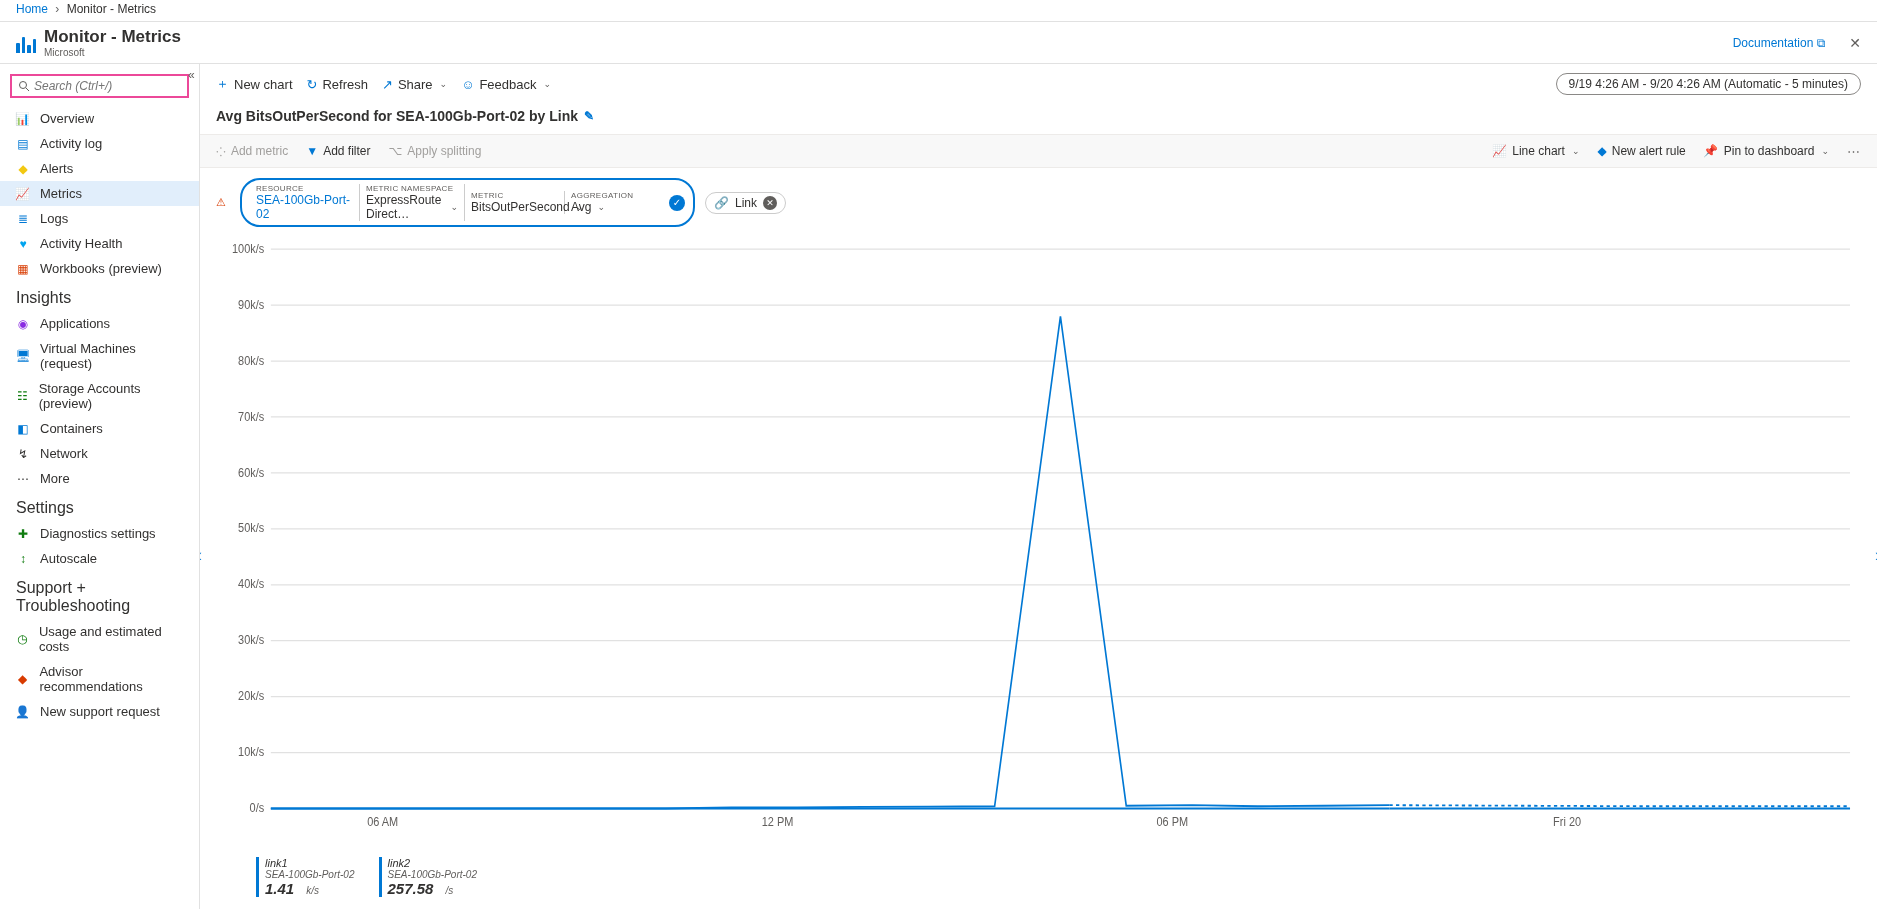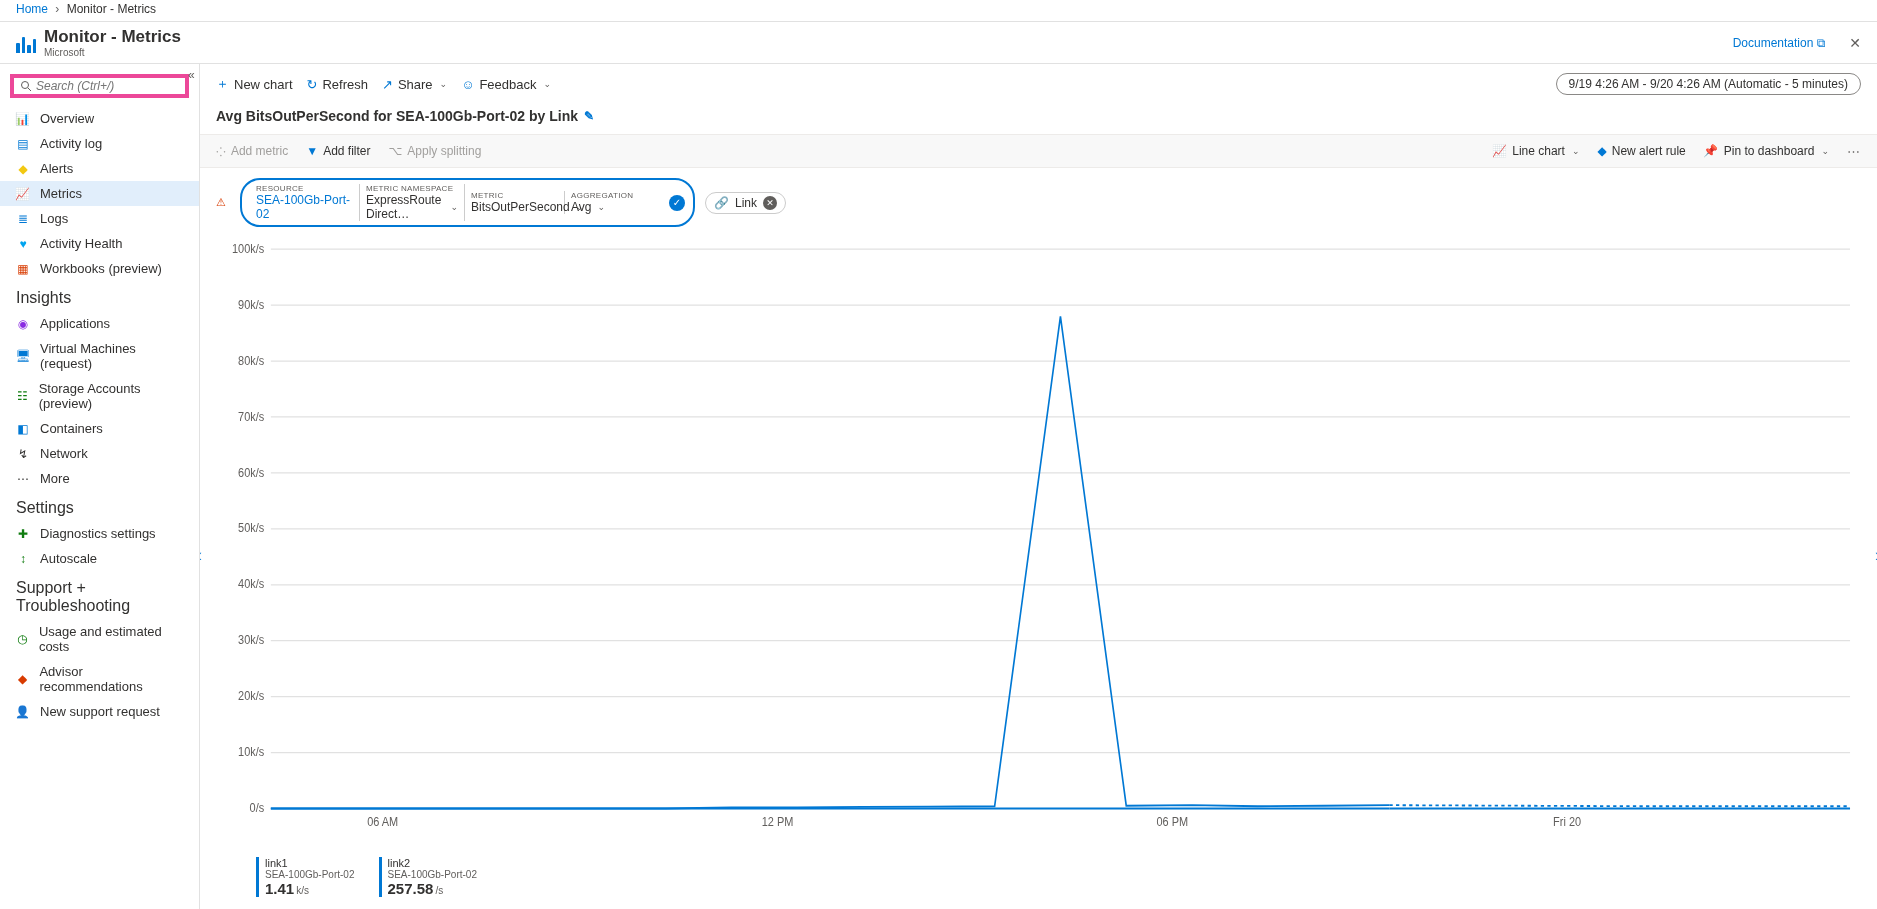--- a/index.html
+++ b/index.html
@@ -17,21 +17,21 @@
 .titlebar .title { font-size: 17px; font-weight: 600; }
 .titlebar .subtitle { font-size: 10px; color: #605e5c; }
 .titlebar .spacer { flex: 1; }
 .titlebar .doc-link { color: #0078d4; font-size: 12px; cursor: pointer; margin-right: 24px; }
 .titlebar .close-x { color: #605e5c; cursor: pointer; font-size: 14px; }
 
 .main { display: flex; height: calc(100vh - 64px); position: relative;}
 
 .sidebar { width: 200px; border-right: 1px solid #e1e1e1; padding: 8px 0; overflow-y: auto; }
 .collapse-handle { position: absolute; left: 188px; top: 4px; font-size: 12px; color: #605e5c; cursor: pointer; }
-.search-box { margin: 2px 10px 8px; height: 24px; border: 4px solid #ec4899; display: flex; align-items: center; padding: 0 6px; }
+.search-box { margin: 2px 10px 8px; height: 24px; border: 2px solid #ec4899; display: flex; align-items: center; padding: 0 6px; }
 .search-box input { border: none; outline: none; font-size: 12px; font-style: italic; color: #605e5c; width: 100%; background: transparent;}
 .sb-icon { width: 12px; height: 12px; margin-right: 4px; color: #605e5c; display:inline-flex; align-items:center; justify-content:center;}
 
 .nav-group-label { font-size: 16px; color: #323130; padding: 8px 16px 4px; font-weight: 400;}
 .nav-item { display: flex; align-items: center; padding: 5px 16px; font-size: 13px; cursor: pointer; gap: 10px; }
 .nav-item.active { background: #e1eefb; }
 .nav-icon { width: 14px; height: 14px; display: inline-flex; align-items: center; justify-content: center; font-size: 12px;}
 
 .content { flex: 1; display: flex; flex-direction: column; overflow: hidden; position: relative;}
 
@@ -67,26 +67,26 @@
 .chart-area { flex: 1; position: relative; padding: 0 16px 8px 16px; overflow: hidden;}
 .nav-arrow { position: absolute; top: 50%; font-size: 18px; color: #0078d4; cursor: pointer; }
 .nav-arrow.left { left: -4px; } .nav-arrow.right { right: -4px; }
 
 svg.chart { width: 100%; height: 100%; }
 .grid-line { stroke: #e1e1e1; stroke-width: 1; }
 .axis-text { fill: #605e5c; font-size: 10px; }
 .series1 { stroke: #0078d4; stroke-width: 1.5; fill: none; }
 .series2 { stroke: #0078d4; stroke-width: 1.5; fill: none; stroke-dasharray: 3 3;}
 
-.legend-row { display: flex; gap: 24px; padding: 4px 16px 12px 56px;}
+.legend-row { display: flex; gap: 24px; padding: 4px 16px 12px 56px; font-style: italic;}
 .legend-item { border-left: 3px solid #0078d4; padding-left: 6px; cursor: pointer;}
 .legend-item .lname { font-size: 11px; color: #323130;}
 .legend-item .lsrc { font-size: 10px; color: #605e5c;}
 .legend-item .lval { font-size: 15px; font-weight: 600;}
-.legend-item .lunit { font-size: 10px; color: #605e5c; margin-left: 2px;}
+.legend-item .lunit { font-size: 10px; color: #605e5c; margin-left: 12px;}
 
 .qf-res { width: 110px;} .qf-ns { width: 105px;} .qf-met { width: 100px;} .qf-agg { width: 100px;}
 </style>
 </head>
 <body>
 
 <div class="breadcrumb">
   <a>Home</a>
   <span class="sep">›</span>
   <span class="current">Monitor - Metrics</span>

